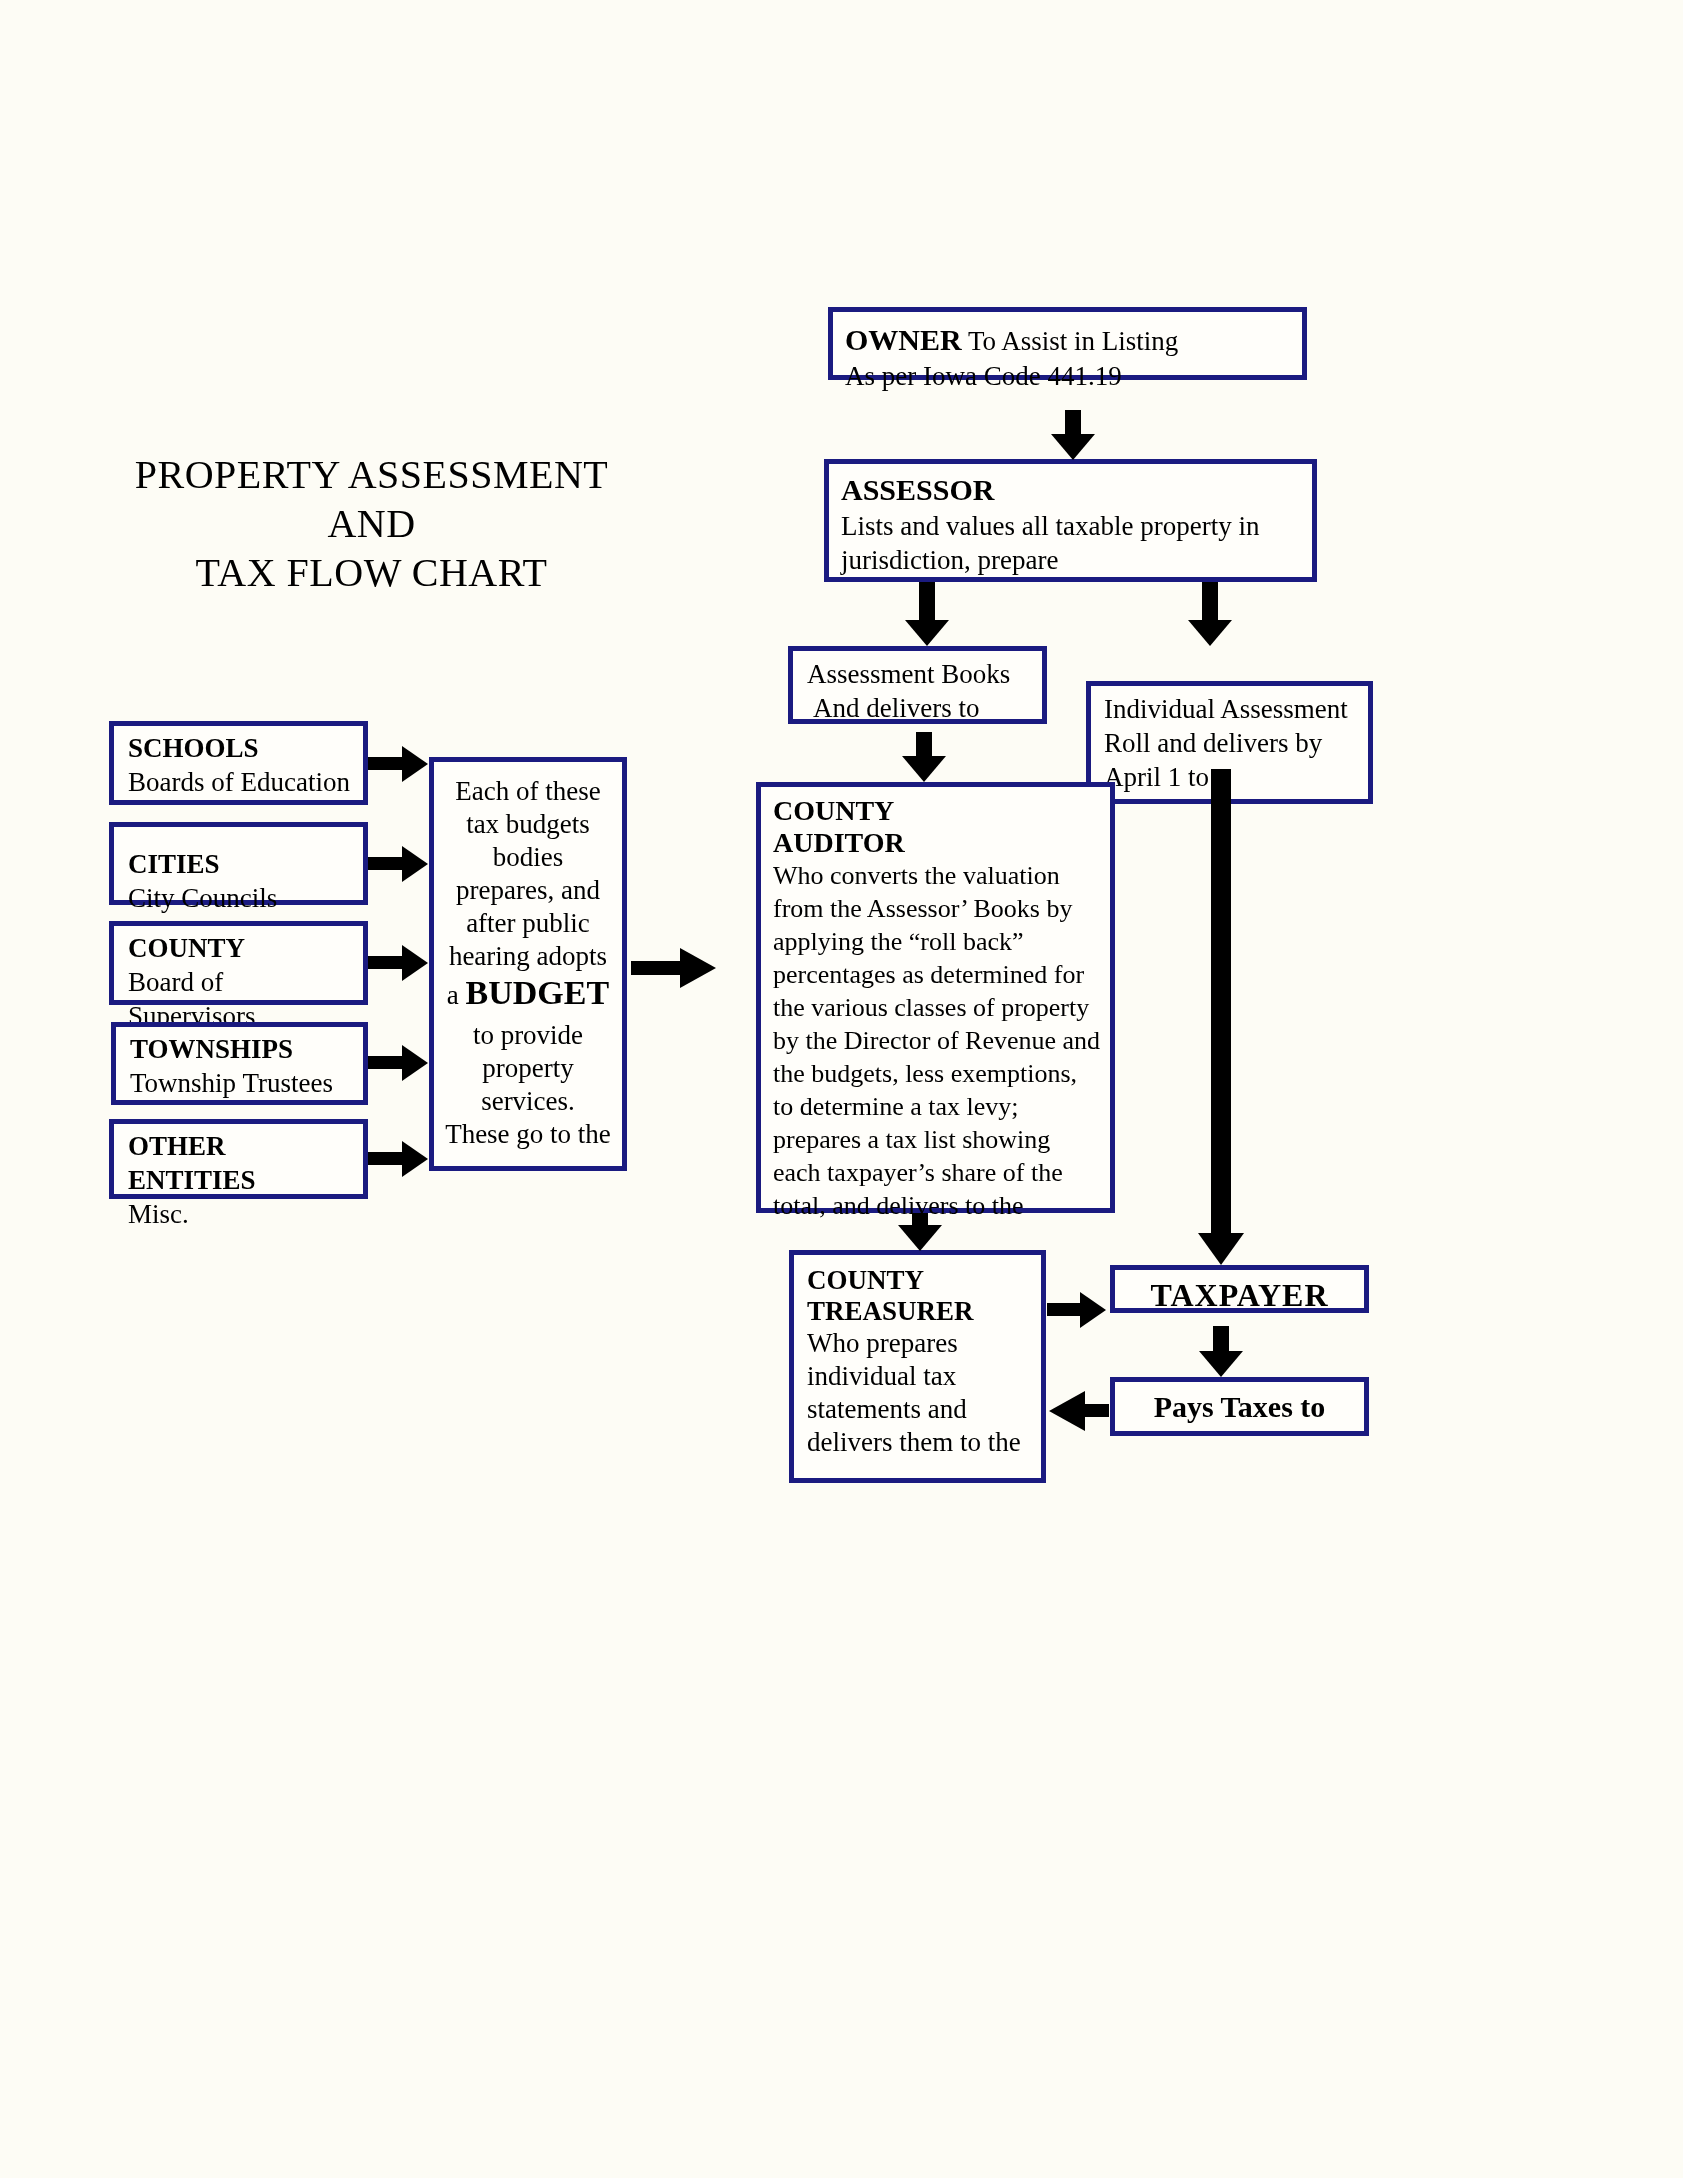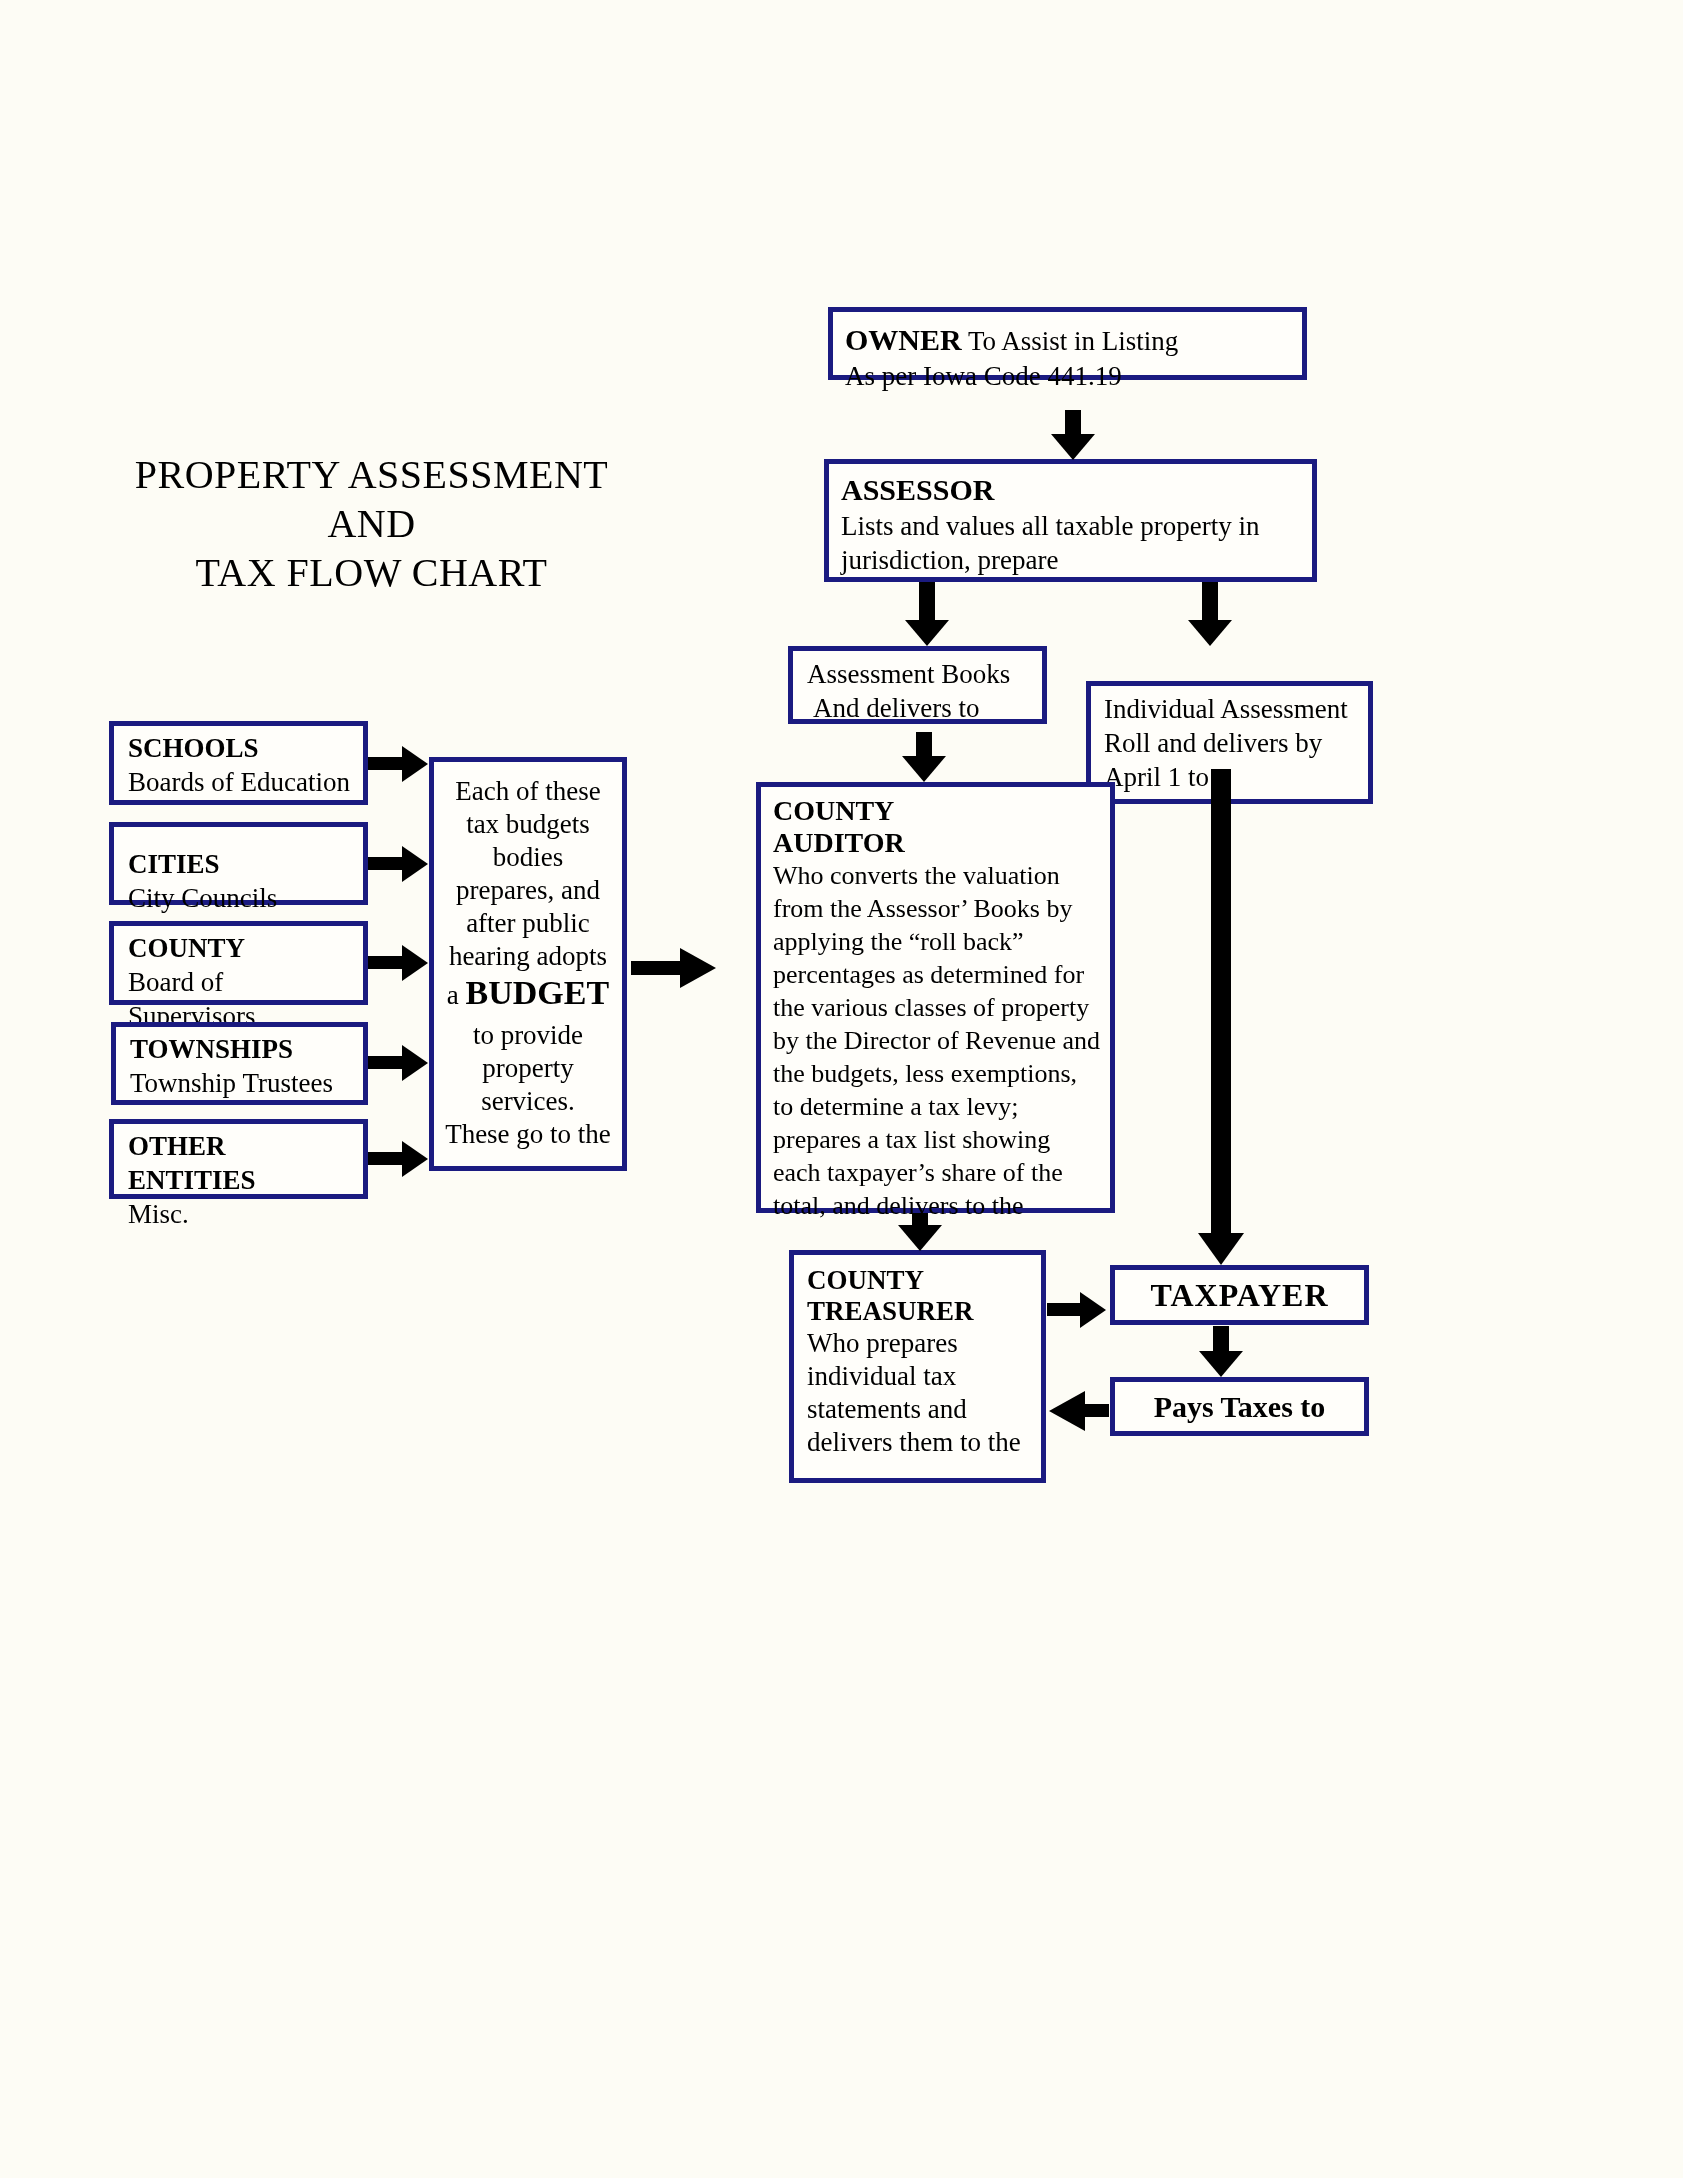--- a/index.html
+++ b/index.html
@@ -122,21 +122,21 @@
     <div class="h28">AUDITOR</div>
     <div class="t26">Who converts the valuation from the Assessor’ Books by applying the “roll back” percentages as determined for the various classes of property by the Director of Revenue and the budgets, less exemptions, to determine a tax levy; prepares a tax list showing each taxpayer’s share of the total, and delivers to the</div>
   </div>
 
   <div class="box" style="left:789px;top:1250px;width:257px;height:233px;padding:10px 8px 6px 13px;">
     <div class="h27" style="line-height:31px;">COUNTY</div>
     <div class="h27" style="line-height:31px;">TREASURER</div>
     <div class="t27" style="line-height:33px;">Who prepares individual tax statements and delivers them to the</div>
   </div>
 
-  <div class="box center" style="left:1110px;top:1265px;width:259px;height:60px;padding:5px 4px;">
+  <div class="box center" style="left:1110px;top:1265px;width:259px;height:48px;padding:5px 4px;">
     <span style="font-size:32px;font-weight:bold;line-height:40px;letter-spacing:1px;">TAXPAYER</span>
   </div>
 
   <div class="box center" style="left:1110px;top:1377px;width:259px;height:59px;padding:6px 4px;">
     <span style="font-size:30px;font-weight:bold;line-height:38px;margin-top:7px;">Pays Taxes to</span>
   </div>
 
   <div class="ad" style="left:1051px;top:410px;height:50px;">
       <i class="st"></i>
       <i class="tip"></i>

